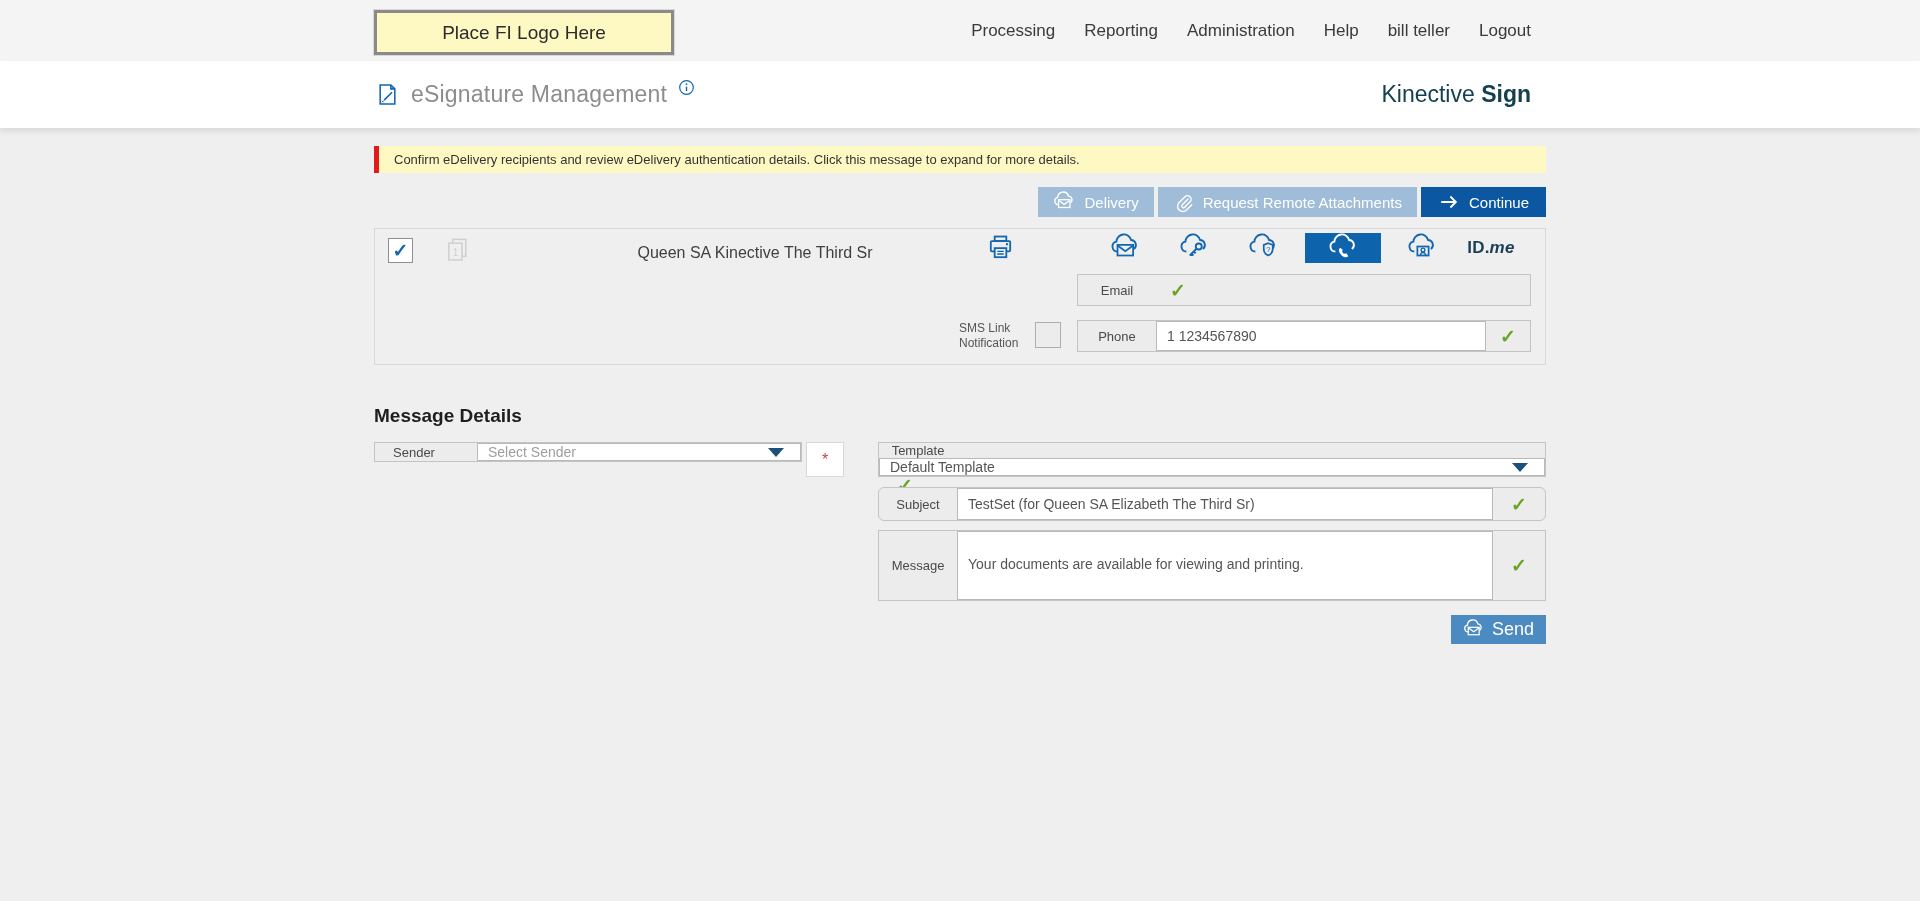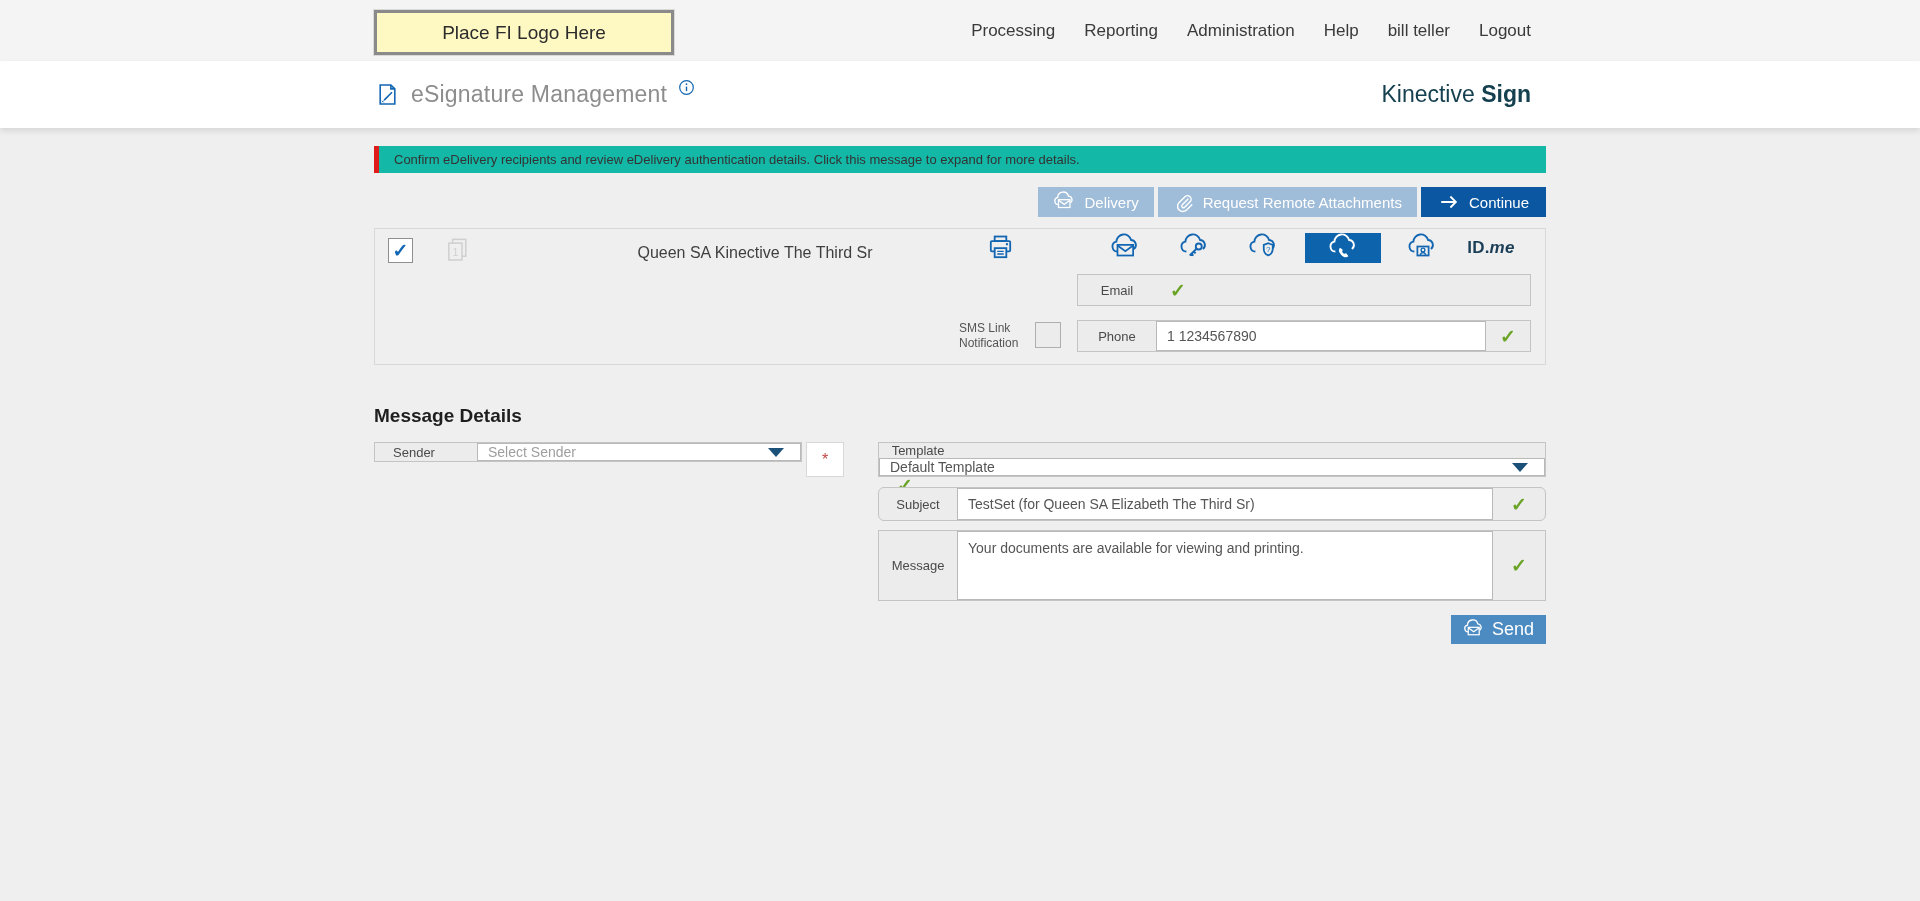--- a/index.html
+++ b/index.html
@@ -26,21 +26,21 @@
   .title-text { font-size:23px; font-weight:400; color:#8d8d8d; letter-spacing:.2px; }
   .title-doc-icon { color:#1266b2; display:flex; }
   .title-info { color:#1266b2; display:flex; position:relative; top:-7px; cursor:pointer; }
   .brand { font-size:23px; color:#15404f; }
   .brand b { font-weight:700; }
 
   
   .main { width:1172px; margin:0 auto; position:relative; z-index:1; }
 
   .alertbar {
-    margin-top:18px; height:27px; background:#14b8a6; border-left:5px solid #df1b1b;
+    margin-top:18px; height:27px; background:#fef9c3; border-left:5px solid #df1b1b;
     display:flex; align-items:center; padding-left:15px; cursor:pointer;
   }
   .alertbar span { font-size:13px; color:#333; }
 
   .actions { margin-top:14px; display:flex; justify-content:flex-end; gap:4px; }
   .btn { height:30px; display:inline-flex; align-items:center; gap:9px; padding:0 15px;
          border:none; cursor:pointer; font-family:inherit; font-size:15px; color:#fff; }
   .btn.light { background:#9fbcd8; --mask:#9fbcd8; }
   .btn.dark  { background:#0b57a2; --mask:#0b57a2; padding:0 17px; }
 
@@ -87,21 +87,21 @@
          border-left:8px solid transparent; border-right:8px solid transparent; border-top:9px solid #1b5078; }
   .reqbox { width:38px; height:35px; background:#fff; border:1px solid #d8d8d8; display:flex; align-items:center; justify-content:center; }
   .reqmark { color:#c24848; font-size:16px; line-height:1; }
 
   .right-col { position:absolute; left:504px; top:0; width:668px; display:flex; flex-direction:column; }
   .template-row { height:35px;flex-direction:column; }
   .subject-row { margin-top:10px; height:34px;border-radius:6px; }
   .message-row { margin-top:9px; height:71px; }
   .message-row .flabel { align-items:center; }
   .message-row .fbox { align-items:flex-start; padding-top:7px; }
-  .message-row textarea { resize:none; height:100%; line-height:18px; }
+  .message-row textarea { resize:none; height:100%; line-height:18px;margin-top:16px; }
 
   .send-row { margin-top:14px; display:flex; justify-content:flex-end; }
   .btn-send { background:#4c8ac2; --mask:#4c8ac2; height:29px; display:inline-flex; align-items:center; gap:8px;
               padding:0 12px; border:none; cursor:pointer; font-family:inherit; font-size:18px; color:#fff; }
 
   .icon { display:block; }
 </style>
 </head>
 <body>
 

